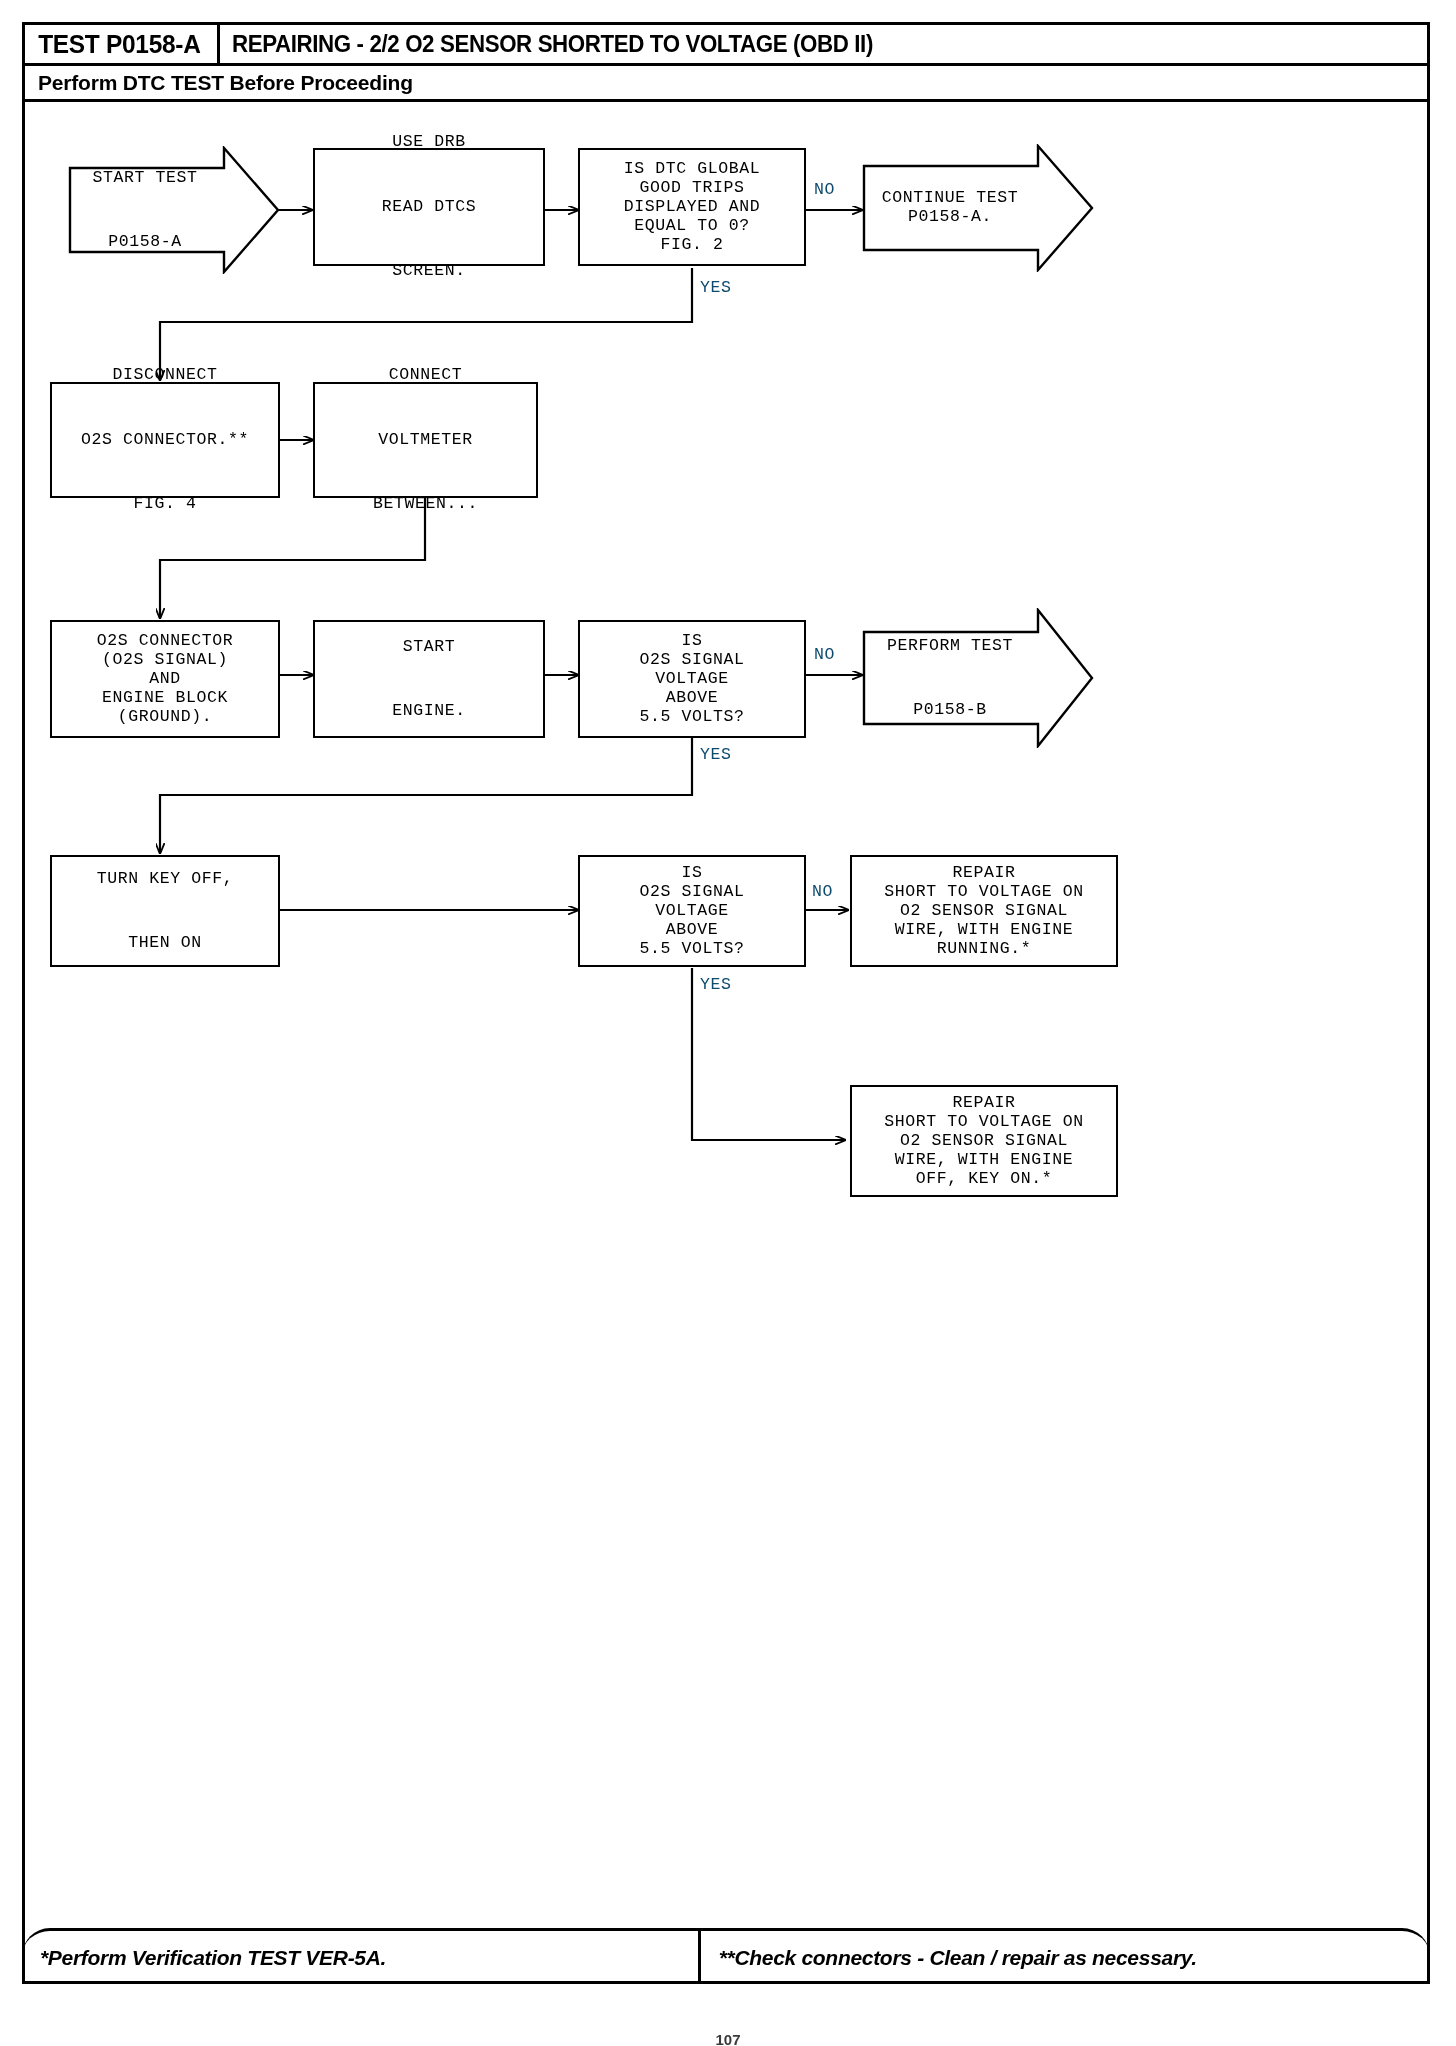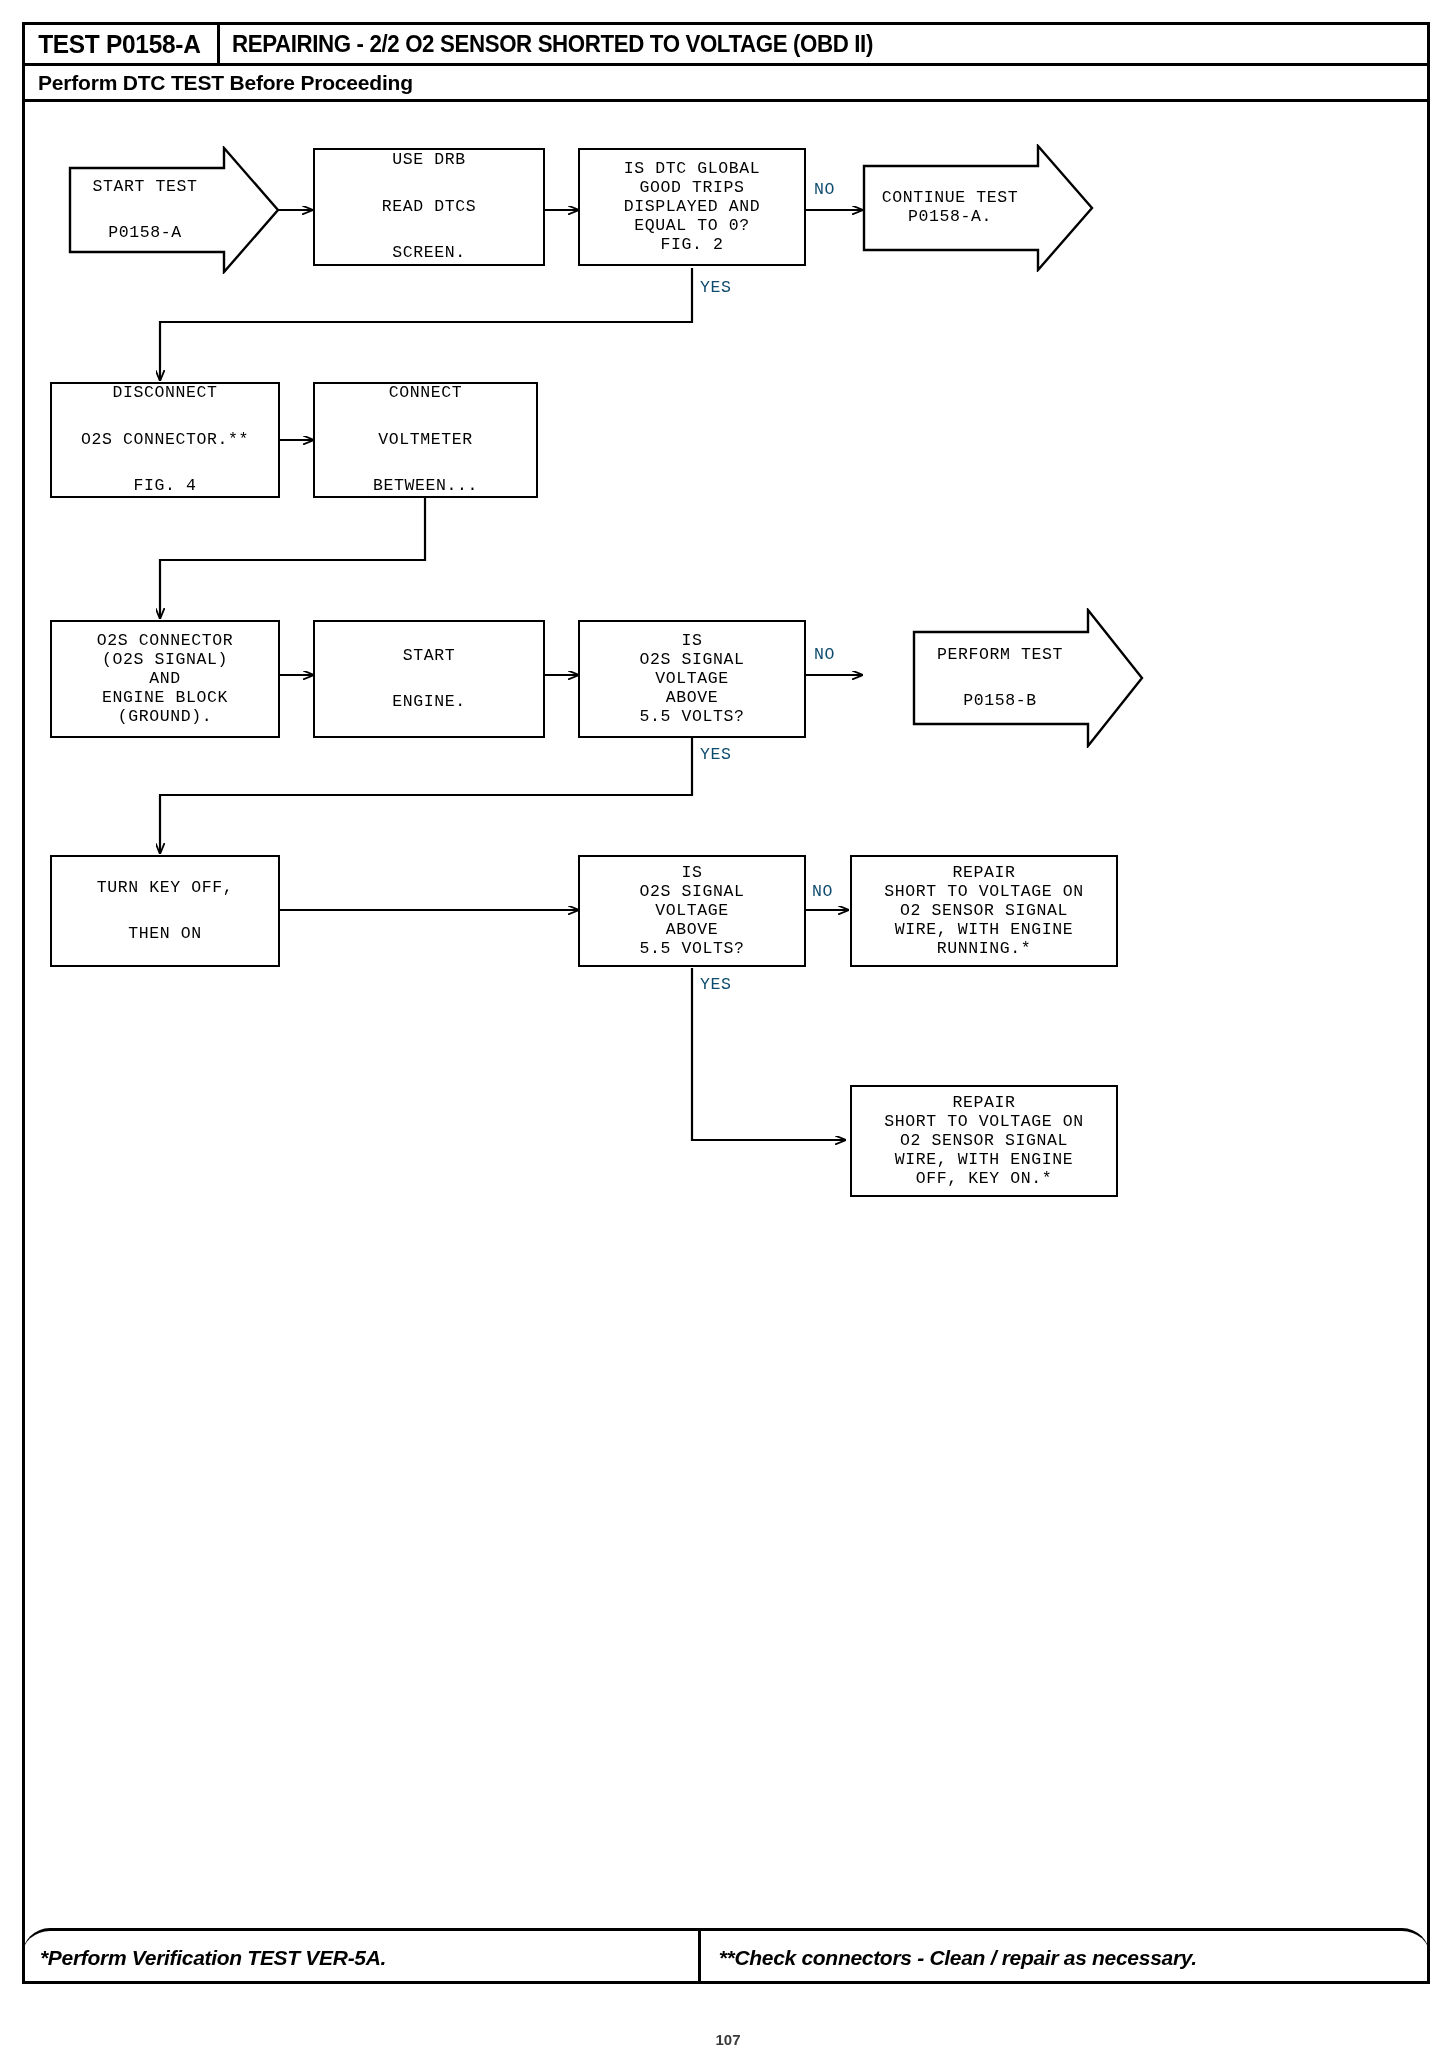--- a/index.html
+++ b/index.html
@@ -154,21 +154,21 @@
     background: #fff;
     text-align: center;
     color: #000;
   }
   .node.rect {
     border: 2.5px solid #000;
   }
   .node .line { white-space: pre; display: block; }
 
   
-  .sp-wide .line { margin: 15px 0; }
+  .sp-wide .line { margin: 24px 0; }
   .sp-tight .line{ margin: 1.2px 0; }
 
   
   .node.arrowbox {
     border: none;
     background: transparent;
   }
   .node.arrowbox .shape {
     position: absolute;
     left: 0; top: 0; right: 0; bottom: 0;
@@ -323,21 +323,21 @@
 <div class="node rect sp-tight" style="left:578px; top:620px; width:228px; height:118px;">
   <span class="line">IS</span>
   <span class="line">O2S SIGNAL</span>
   <span class="line">VOLTAGE</span>
   <span class="line">ABOVE</span>
   <span class="line">5.5 VOLTS?</span>
 </div>
 
 <div class="edge-label" style="left:814px; top:645px;">NO</div>
 
-<div class="node arrowbox sp-wide" style="left:912px; top:608px; width:232px; height:140px;">
+<div class="node arrowbox sp-wide" style="left:862px; top:608px; width:232px; height:140px;">
   <div class="shape">
     <svg width="232" height="140" viewBox="0 0 232 140" xmlns="http://www.w3.org/2000/svg">
       <path d="M2,24 L176,24 L176,2 L230,70 L176,138 L176,116 L2,116 Z" fill="#ffffff" stroke="#000000" stroke-width="2.4" stroke-linejoin="miter"></path>
     </svg>
   </div>
   <div class="content" style="padding-right:56px;">
     <span class="line">PERFORM TEST</span>
     <span class="line">P0158-B</span>
   </div>
 </div>

